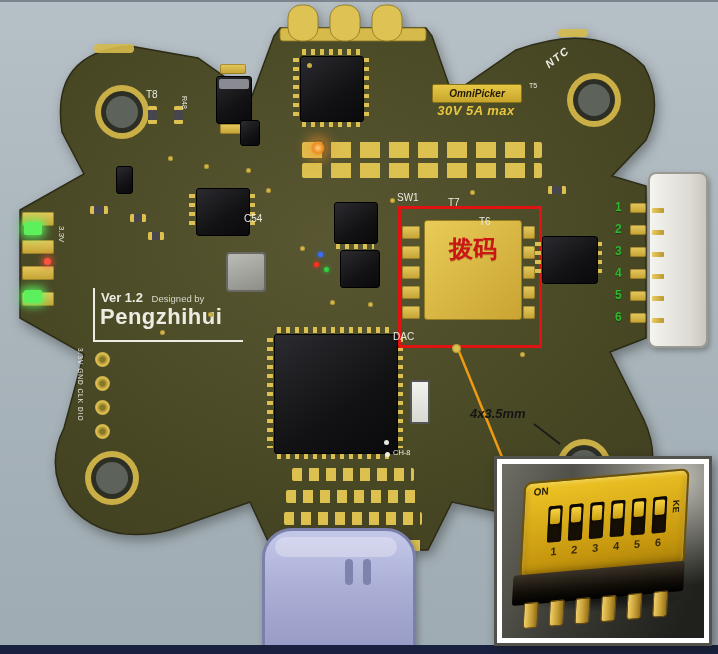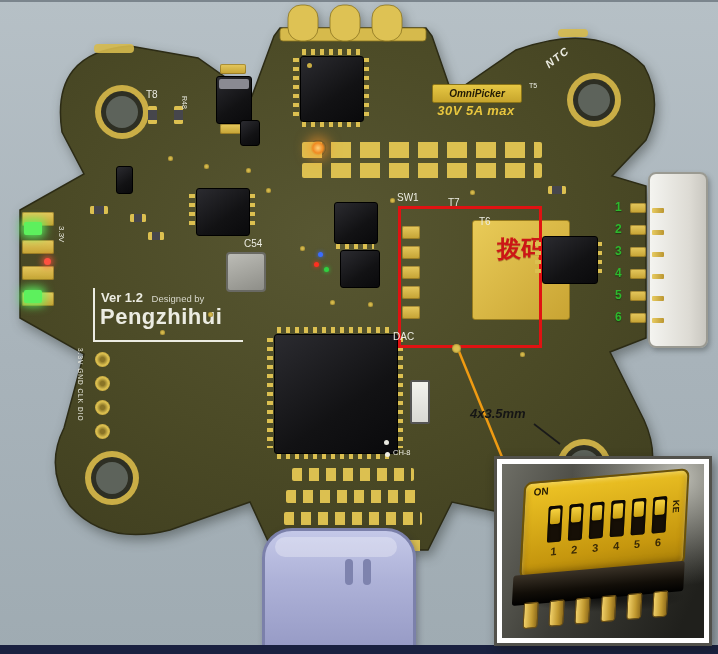--- a/index.html
+++ b/index.html
@@ -27,21 +27,21 @@
   .ledo{position:absolute;width:16px;height:16px;border-radius:50%;
     background:radial-gradient(circle,#ffd27a 0%,#f08a22 45%,rgba(240,110,20,0) 75%);
     box-shadow:0 0 12px 4px rgba(255,150,40,.55);}
   .dot{position:absolute;width:5px;height:5px;border-radius:50%;}
   .crystal{position:absolute;background:linear-gradient(160deg,#bcbcb6,#8e8e88);
     border:2px solid #696963;border-radius:4px;}
   .white-comp{position:absolute;background:linear-gradient(180deg,#f2f2ee,#d9d9d3);
     border:2px solid #55555/0;border:2px solid #555;border-radius:2px;}
   .redbox{position:absolute;border:3px solid var(--accent_red,#e01212);}
   .dip-plate{position:absolute;background:linear-gradient(135deg,#e9cb58,#c9a433);
-    border:1px solid #977c20;border-radius:3px;text-align:center;margin-left:48px;}
+    border:1px solid #977c20;border-radius:3px;text-align:center;}
   .dip-plate .cjk{display:block;font-weight:bold;font-size:24px;line-height:1.2;
     color:var(--dip_text_red,#cc1616);font-family:"Liberation Sans","DejaVu Sans",sans-serif;
     text-shadow:0 1px 0 rgba(90,20,10,.3);}
   .badge{position:absolute;background:linear-gradient(180deg,#e7c844,#c7a52c);
     border:1px solid #8a7418;border-radius:2px;text-align:center;
     color:#221a04;font-weight:bold;font-style:italic;font-size:10px;}
   .rating{position:absolute;color:var(--badge_gold,#e8c63e);font-weight:bold;font-style:italic;
     font-size:13px;text-align:center;letter-spacing:.5px;}
   .pin-num{position:absolute;left:0;color:var(--pin_green,#2db82d);font-weight:bold;font-size:12px;
     text-shadow:0 1px 1px rgba(0,40,0,.5);}
@@ -257,21 +257,21 @@
   </div>
   <div class="redbox" style="left:398px;top:206px;width:138px;height:136px"></div>
   <div class="silk" style="left:397px;top:193px">SW1</div>
   <div class="silk" style="left:448px;top:198px">T7</div>
   <div class="silk" style="left:479px;top:217px">T6</div>
   <div class="silk" style="left:393px;top:332px">DAC</div>
   <div class="via" style="left:452px;top:344px;width:9px;height:9px"></div>
 
   <div class="silk" style="left:146px;top:90px">T8</div>
   <div class="silk vtext" style="left:181px;top:96px;font-size:7px">R48</div>
-  <div class="silk" style="left:244px;top:239px">C54</div>
+  <div class="silk" style="left:244px;top:214px">C54</div>
   <div class="silk" style="left:529px;top:82px;font-size:7px">T5</div>
   <div class="silk" style="left:544px;top:52px;font-size:11px;font-weight:bold;font-style:italic;letter-spacing:1.5px;transform:rotate(-38deg)">NTC</div>
 
   <div class="badge" style="left:432px;top:84px;width:88px;height:17px;line-height:17px">OmniPicker</div>
   <div class="rating" style="left:430px;top:103px;width:92px">30V 5A max</div>
 
   <div class="pins-y" style="left:535px;top:242px;height:34px"></div>
   <div class="pins-y" style="left:596px;top:242px;height:34px"></div>
   <div class="chip" style="left:542px;top:236px;width:54px;height:46px"></div>
   <div class="res h" style="left:548px;top:186px;width:18px;height:8px"></div>

